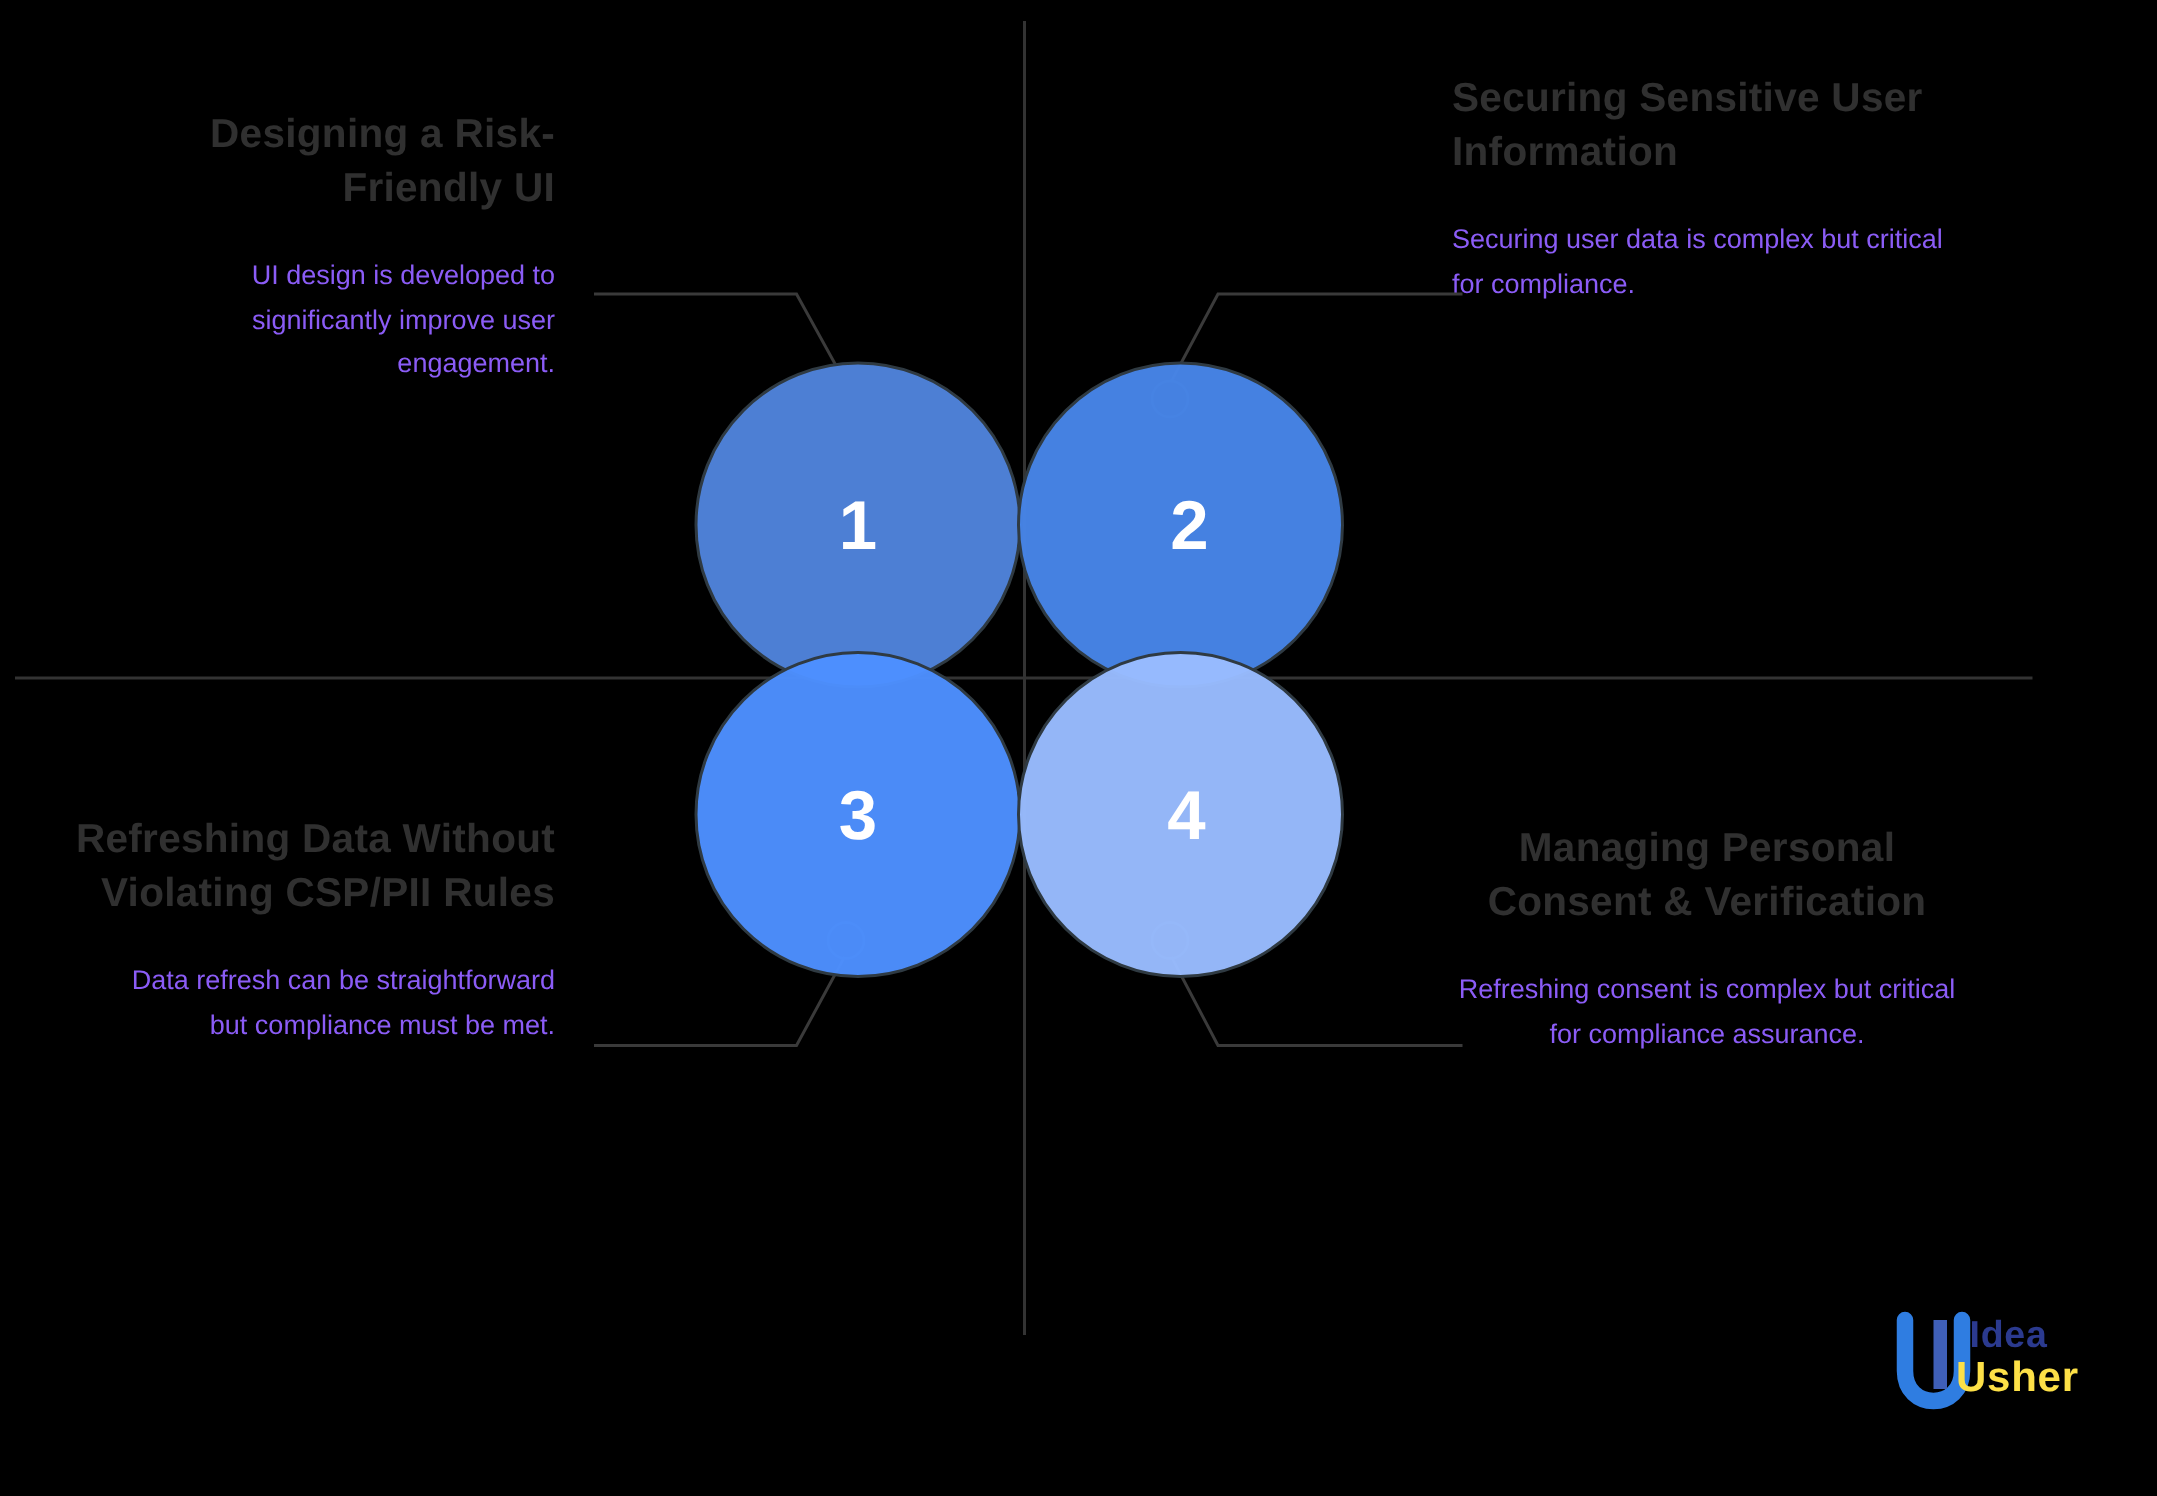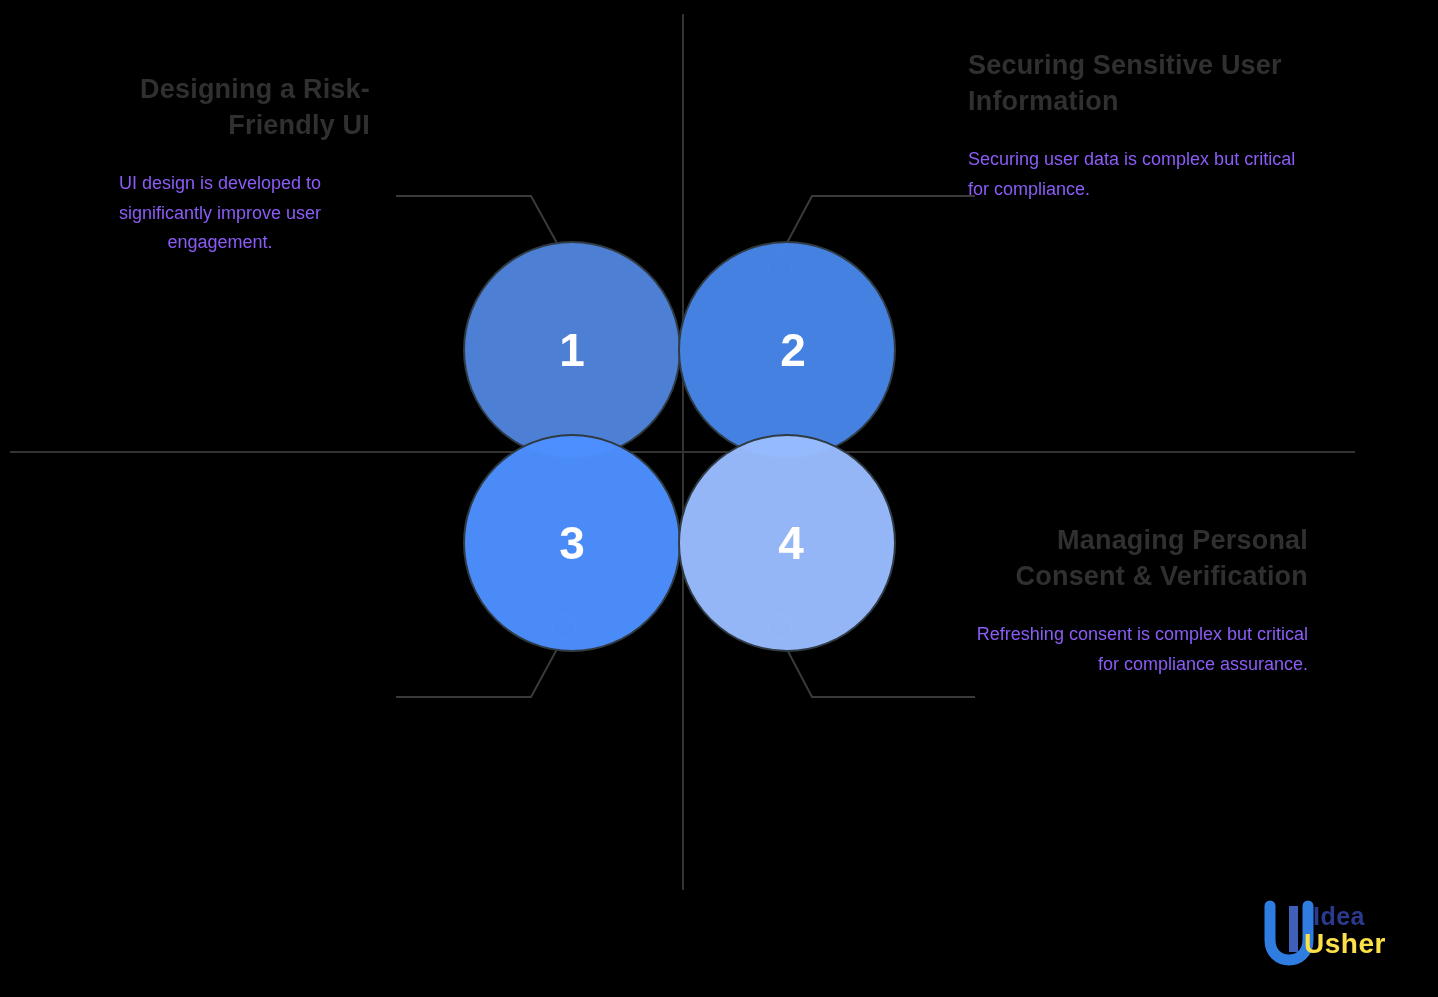--- a/index.html
+++ b/index.html
@@ -56,23 +56,23 @@
   .quad .body {
     font-size: 18px;
     line-height: 1.63;
     color: #8b5cf6;
     margin: 0;
   }
 
   .quad.tl { left: 40px;   top: 72px;  text-align: right; }
   .quad.tr { left: 968px;  top: 48px;  text-align: left;  width: 340px; }
   .quad.bl { left: 40px;   top: 542px; text-align: right; }
-  .quad.br { left: 968px;  top: 523px; text-align: right;  width: 340px; }
-
-  .quad.tl .body { width: 300px; margin-left: 30px; text-align: center; }
+  .quad.br { left: 968px;  top: 548px; text-align: center;  width: 340px; }
+
+  .quad.tl .body { width: 300px; margin-left: 30px; }
   .quad.bl .body { width: 310px; margin-left: 20px; }
 
   
   .venn {
     position: absolute;
     left: 455px;
     top: 225px;
     width: 450px;
     height: 455px;
   }
@@ -102,21 +102,21 @@
   .connectors circle {
     stroke: #2f3a42;
     stroke-width: 2;
     fill: none;
   }
 
   
   .logo {
     position: absolute;
     left: 1258px;
-    top: 900px;
+    top: 874px;
     width: 165px;
     height: 66px;
   }
   .logo .logo-text-idea {
     position: absolute;
     left: 55px;
     top: 2px;
     font-size: 25px;
     font-weight: bold;
     color: #2b3a8f;
@@ -143,20 +143,24 @@
   <div class="quad tl">
     <p class="heading">Designing a Risk-Friendly UI</p>
     <p class="body">UI design is developed to significantly improve user engagement.</p>
   </div>
 
   <div class="quad tr">
     <p class="heading">Securing Sensitive User Information</p>
     <p class="body">Securing user data is complex but critical for compliance.</p>
   </div>
 
+  <div class="quad bl">
+    <p class="heading">Refreshing Data Without Violating CSP/PII Rules</p>
+    <p class="body">Data refresh can be straightforward but compliance must be met.</p>
+  </div>
 
   <div class="quad br">
     <p class="heading">Managing Personal Consent &amp; Verification</p>
     <p class="body">Refreshing consent is complex but critical for compliance assurance.</p>
   </div>
 
   <svg class="connectors" width="1438" height="997" viewBox="0 0 1438 997">
 
     <path d="M 396 196 L 531 196 L 563 254"></path>
 

